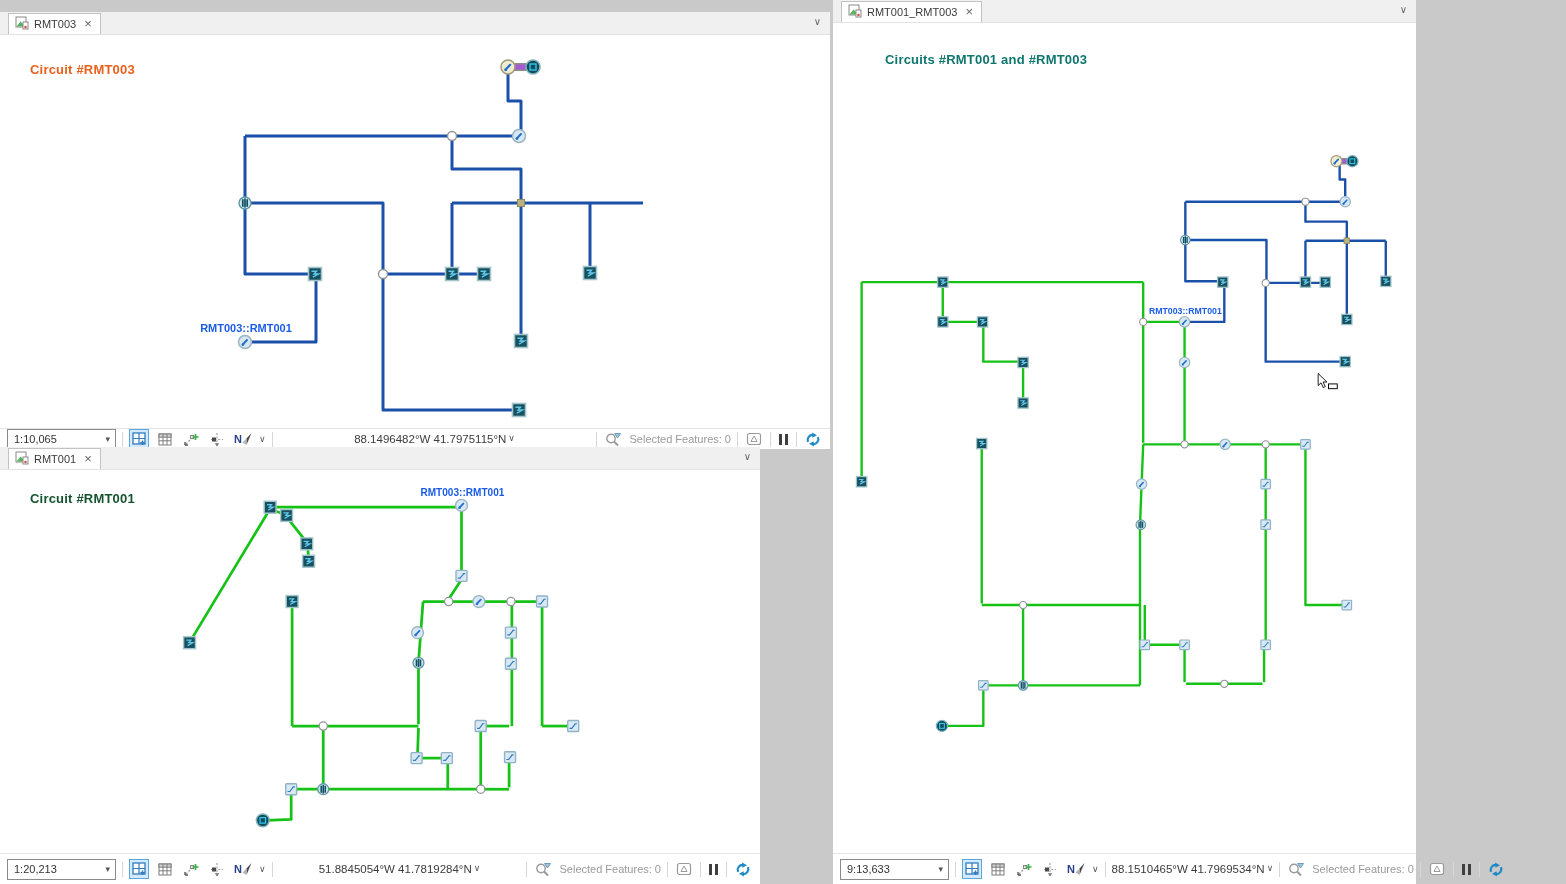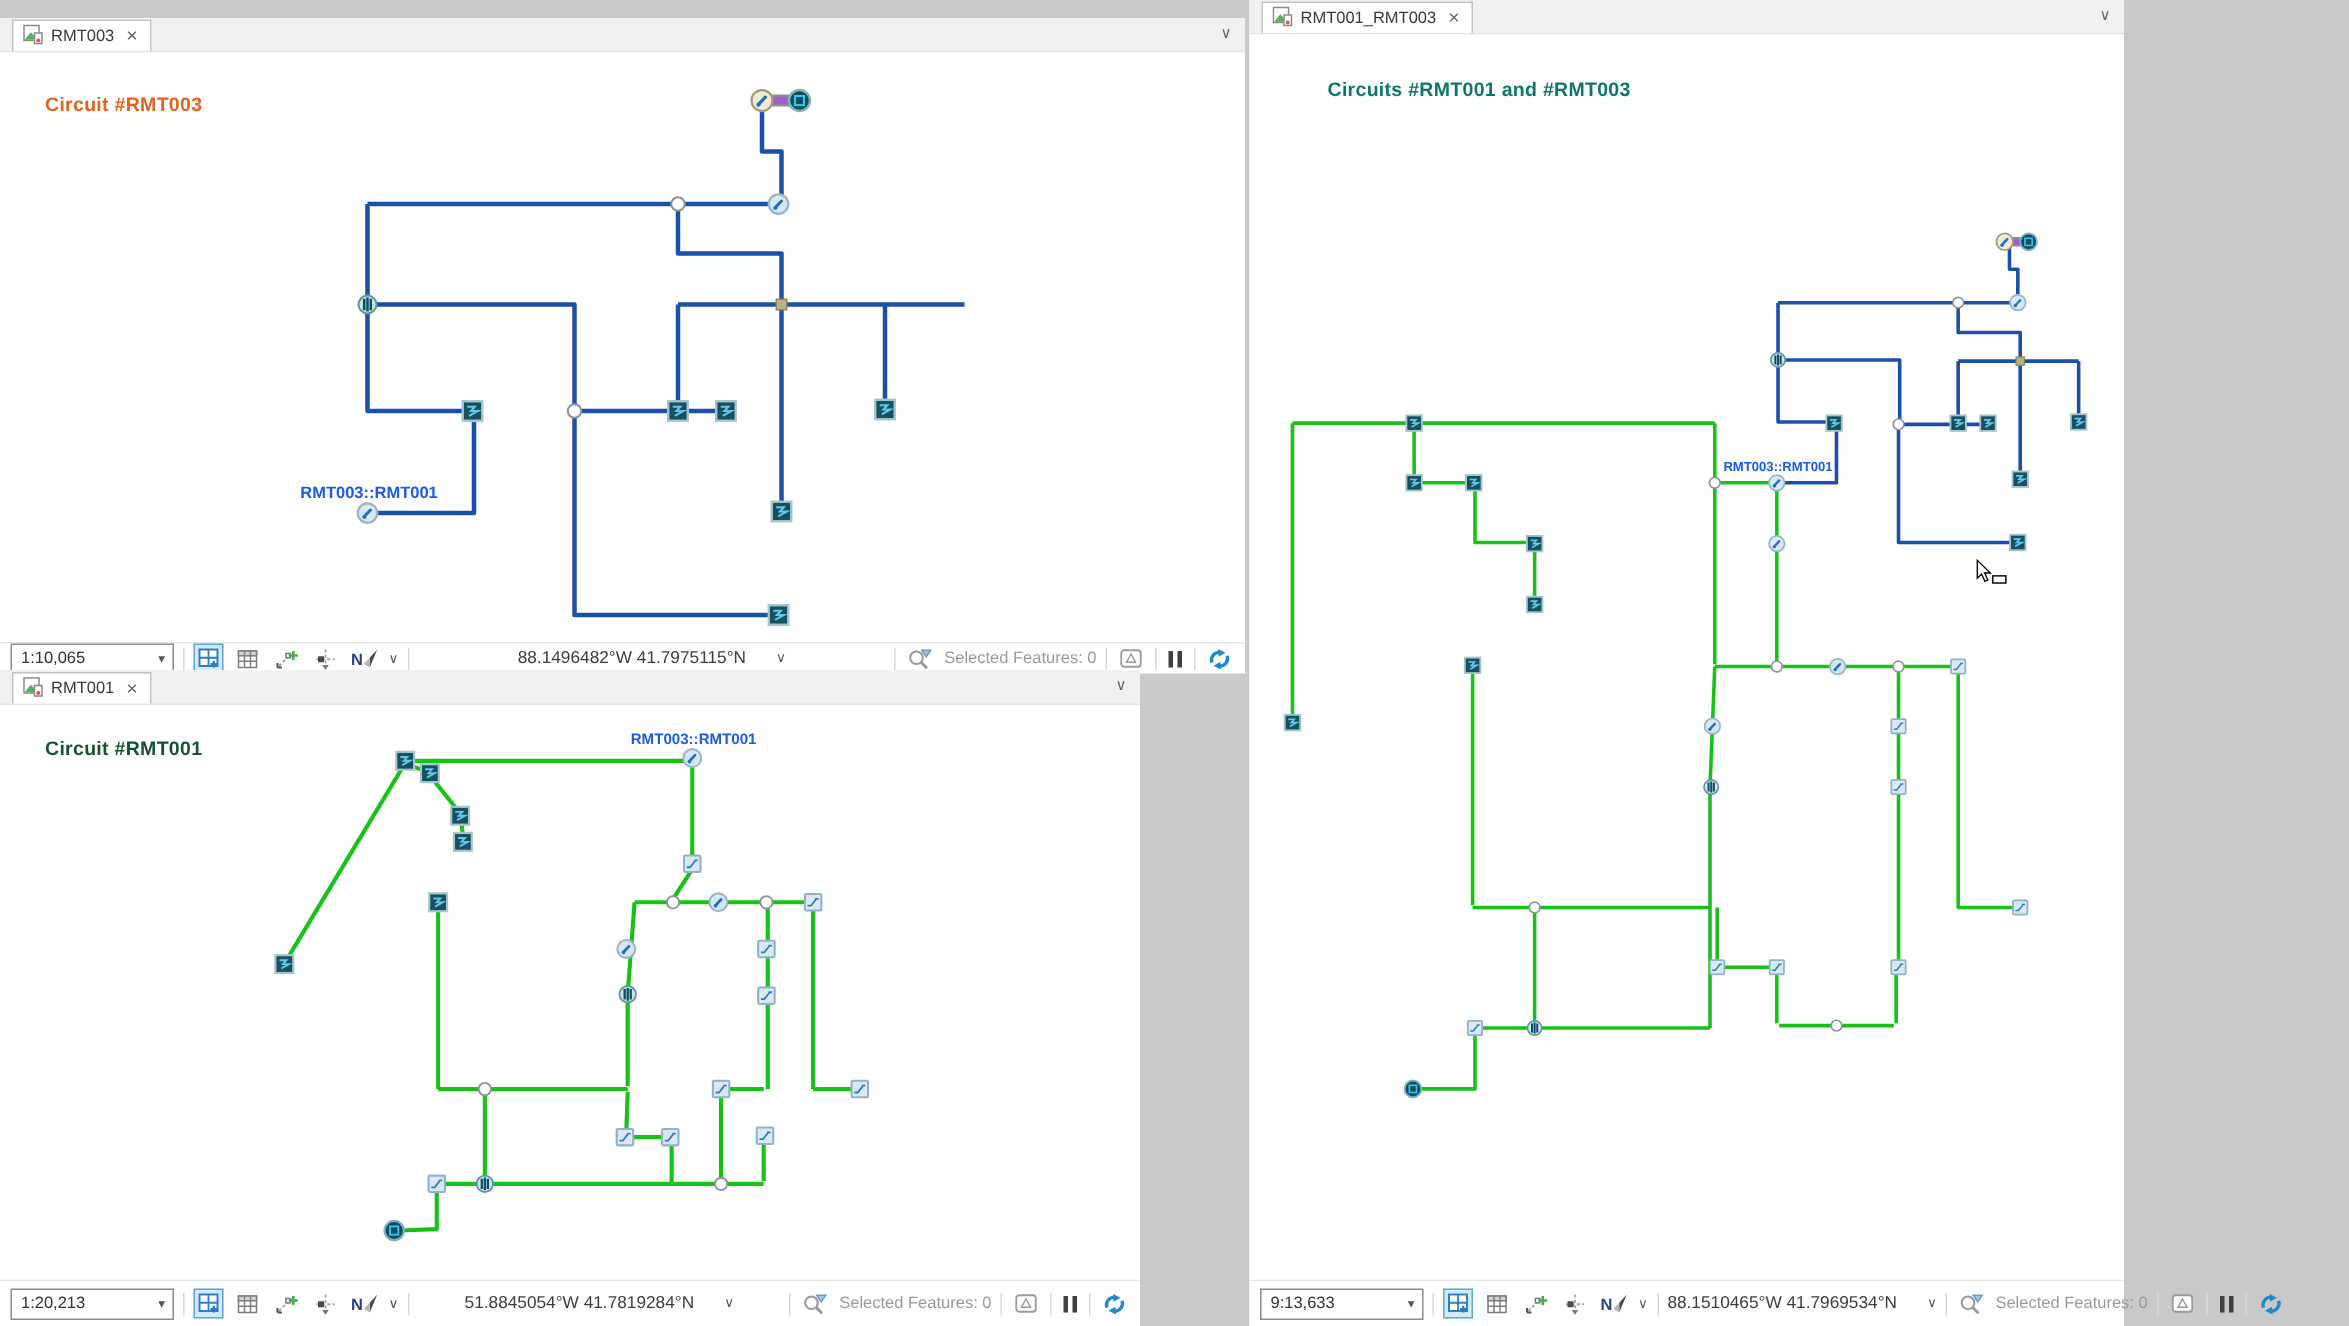--- a/index.html
+++ b/index.html
@@ -18,21 +18,21 @@
   #p3 .content{height:830px}
   .net{position:absolute;left:0;top:0;width:100%;height:100%;display:block}
   .map-title{position:absolute;font-size:13px;font-weight:bold;letter-spacing:.2px}
   .statusbar{flex:1 1 auto;background:#fff;border-top:1px solid #e4e4e4;display:flex;align-items:center;padding:10px 7px;gap:6px;font-size:11px;color:#444;min-height:0}
   .scale-combo{width:96px;height:19px;border:1px solid #8a8a8a;background:#fff;display:flex;align-items:center;justify-content:space-between;padding:0 5px 0 6px;font-size:11px;color:#333;flex:0 0 auto}
   .combo-arrow{color:#555;font-size:9px;line-height:1}
   .sep{width:1px;height:15px;background:#d7d7d7;flex:0 0 auto}
   .sb-btn{height:20px;min-width:20px;display:flex;align-items:center;justify-content:center;flex:0 0 auto;box-sizing:border-box}
   .sb-btn.active{background:#d4e9fb;border:1px solid #59a8e0}
   .chev{color:#555;font-size:9px}
-  .coords{flex:1 1 auto;display:flex;justify-content:center;gap:20px;color:#3c3c3c;font-size:11.5px;white-space:nowrap}
+  .coords{flex:1 1 auto;display:flex;justify-content:center;gap:2px;color:#3c3c3c;font-size:11.5px;white-space:nowrap}
   .right-cluster{display:flex;align-items:center;gap:6px;flex:0 0 auto}
   .sel-text{color:#9a9a9a;white-space:nowrap}
   .pause{display:flex;gap:3px;padding:0 2px}
   .pause i{display:block;width:3px;height:11px;background:#3f3f3f}
 </style>
 </head>
 <body>
 
 <div class="panel" id="p1">
   <div class="tabstrip">

